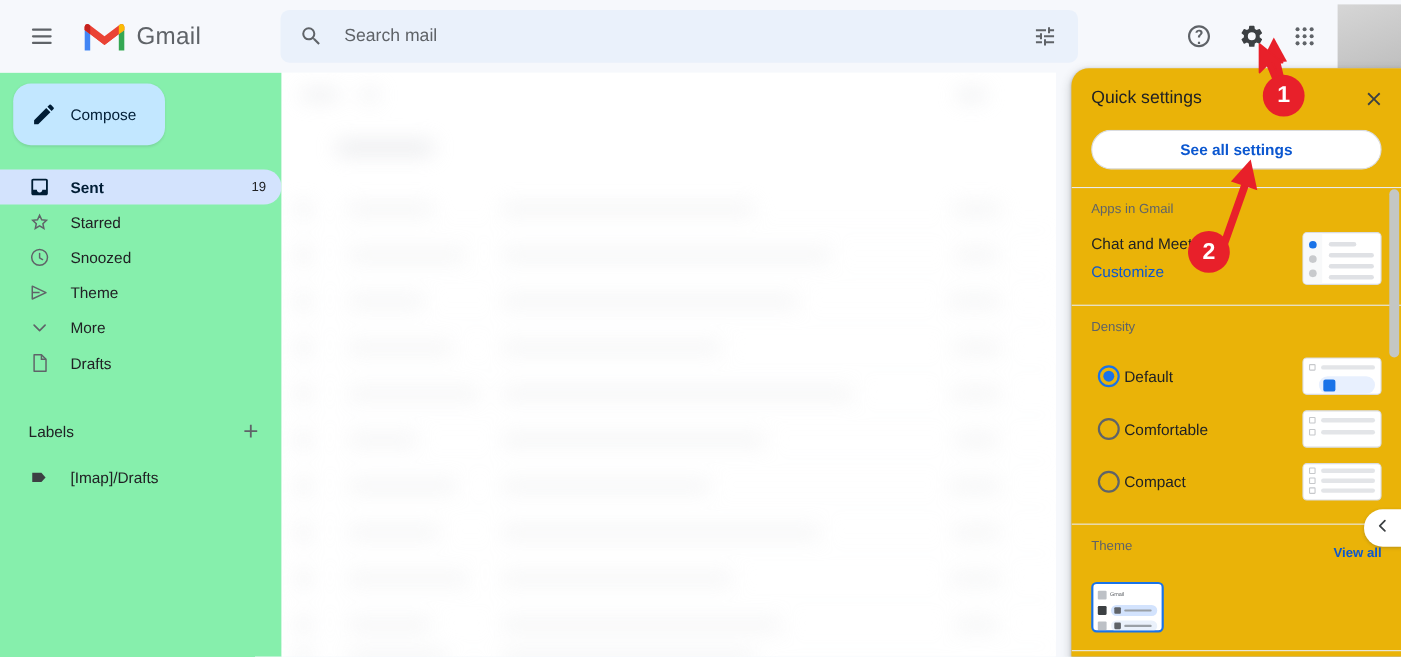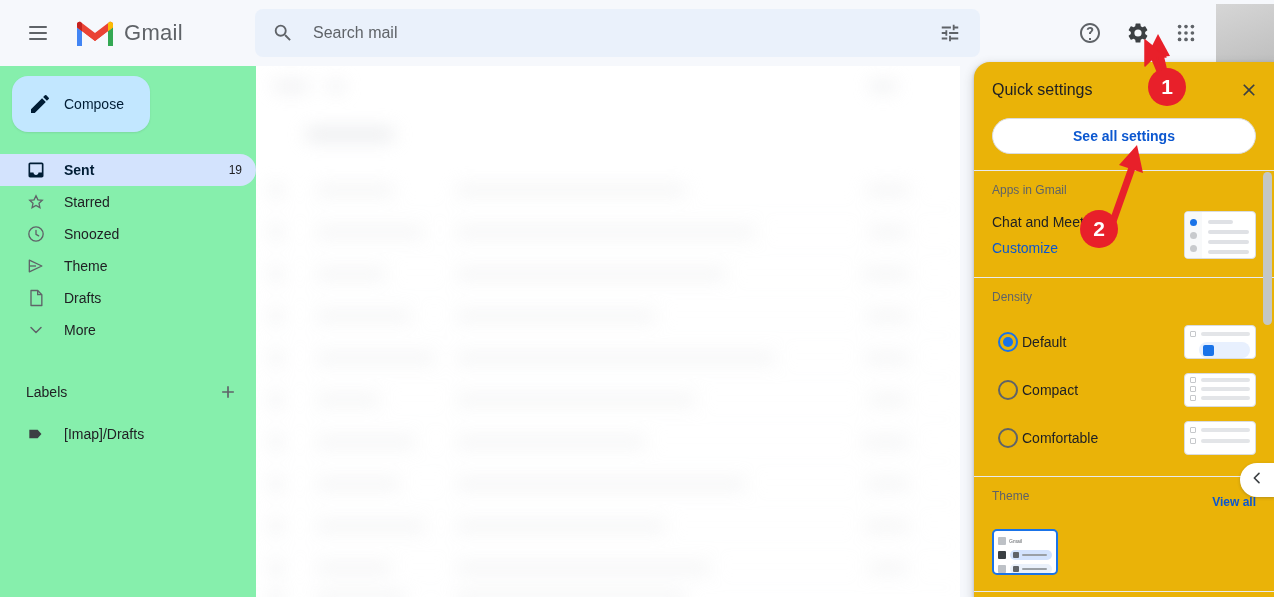--- a/index.html
+++ b/index.html
@@ -331,34 +331,34 @@
               <path fill="none" stroke="#5f6368" stroke-width="1.6" stroke-linejoin="round" d="M4 5l15 7-15 7V5z"></path>
               <path stroke="#5f6368" stroke-width="1.6" d="M4 12h8"></path>
             </svg>
         </span>
         <span class="lbl">Theme</span>
       </div>
 
       <div class="nav-item">
         <span class="ic">
           <svg width="20" height="20" viewBox="0 0 24 24">
+              <path fill="none" stroke="#5f6368" stroke-width="1.8" stroke-linecap="round" stroke-linejoin="round" d="M6 9l6 6 6-6"></path>
+            </svg>
+        </span>
+        <span class="lbl">More</span>
+      </div>
+
+      <div class="nav-item">
+        <span class="ic">
+          <svg width="20" height="20" viewBox="0 0 24 24">
               <path fill="none" stroke="#5f6368" stroke-width="1.6" stroke-linejoin="round" d="M6 3h8l5 5v13H6V3z"></path>
               <path fill="none" stroke="#5f6368" stroke-width="1.6" d="M14 3v5h5"></path>
             </svg>
         </span>
         <span class="lbl">Drafts</span>
-      </div>
-
-      <div class="nav-item">
-        <span class="ic">
-          <svg width="20" height="20" viewBox="0 0 24 24">
-              <path fill="none" stroke="#5f6368" stroke-width="1.8" stroke-linecap="round" stroke-linejoin="round" d="M6 9l6 6 6-6"></path>
-            </svg>
-        </span>
-        <span class="lbl">More</span>
       </div>
     </div>
 
     <div class="labels-head">
       <span class="t">Labels</span>
       <span class="plus">
         <svg width="20" height="20" viewBox="0 0 24 24">
             <path fill="#5f6368" d="M19 13h-6v6h-2v-6H5v-2h6V5h2v6h6v2z"></path>
           </svg>
       </span>
@@ -506,46 +506,46 @@
                 <span class="dt-bar"></span>
               </span>
             <span class="dt-pill">
                 <span class="dt-blue"></span>
               </span>
           </span>
         </div>
 
         <div class="dens-row">
           <span class="radio"></span>
+          <span class="dens-lbl">Comfortable</span>
+          <span class="dens-thumb">
+            <span class="dt-line">
+                <span class="dt-sq"></span>
+                <span class="dt-bar"></span>
+              </span>
+            <span class="dt-line" style="margin-top:5px;">
+                <span class="dt-sq"></span>
+                <span class="dt-bar"></span>
+              </span>
+          </span>
+        </div>
+
+        <div class="dens-row">
+          <span class="radio"></span>
           <span class="dens-lbl">Compact</span>
           <span class="dens-thumb" style="padding-top:3px;">
             <span class="dt-line" style="margin-bottom:3px;">
                 <span class="dt-sq"></span>
                 <span class="dt-bar"></span>
               </span>
             <span class="dt-line" style="margin-bottom:3px;">
                 <span class="dt-sq"></span>
                 <span class="dt-bar"></span>
               </span>
             <span class="dt-line" style="margin-bottom:0;">
-                <span class="dt-sq"></span>
-                <span class="dt-bar"></span>
-              </span>
-          </span>
-        </div>
-
-        <div class="dens-row">
-          <span class="radio"></span>
-          <span class="dens-lbl">Comfortable</span>
-          <span class="dens-thumb">
-            <span class="dt-line">
-                <span class="dt-sq"></span>
-                <span class="dt-bar"></span>
-              </span>
-            <span class="dt-line" style="margin-top:5px;">
                 <span class="dt-sq"></span>
                 <span class="dt-bar"></span>
               </span>
           </span>
         </div>
       </div>
 
       <div class="qs-sep" style="margin-top:14px;"></div>
 
       <div class="qs-section">

